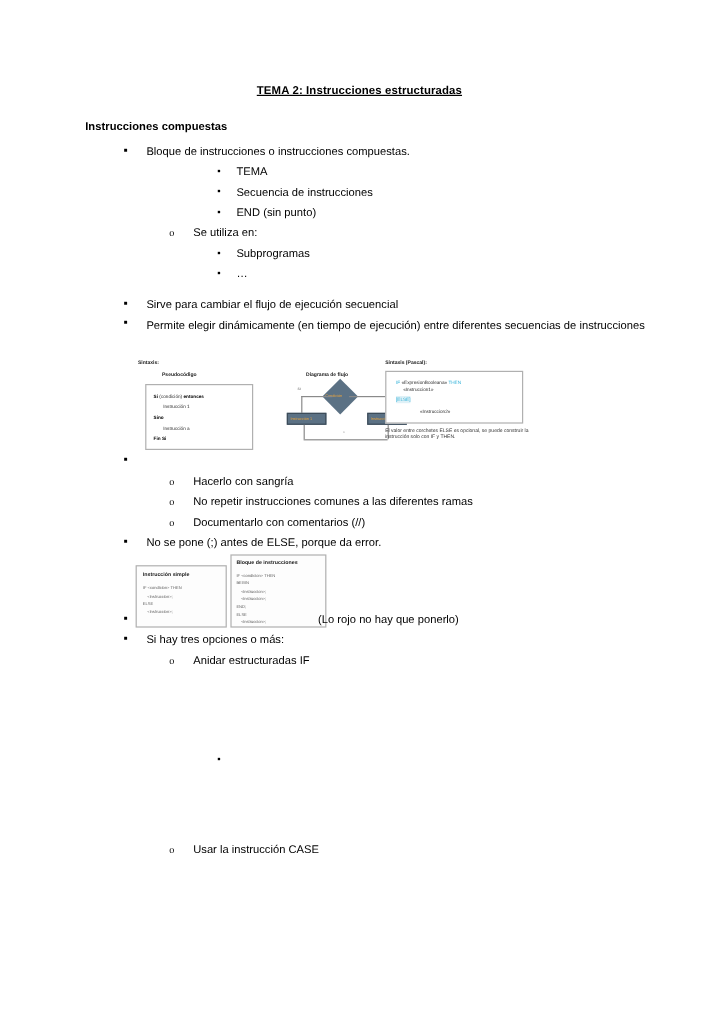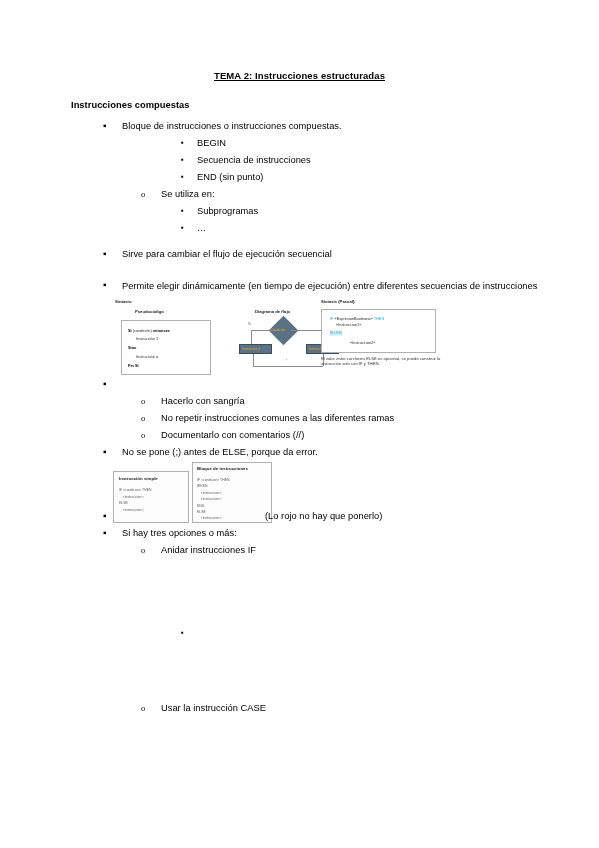--- a/index.html
+++ b/index.html
@@ -143,32 +143,32 @@
 <body>
 
 <div class="page">
 
   <div class="doc-title">TEMA 2: Instrucciones estructuradas</div>
 
   <div class="h-section pad-top-18">Instrucciones compuestas</div>
 
   <ul class="l1" style="padding-top:8px;">
     <li class="li lv1">Bloque de instrucciones o instrucciones compuestas.</li>
-    <li class="li lv3">BEGIN</li>
+    <li class="li lv3">TEMA</li>
     <li class="li lv3">Secuencia de instrucciones</li>
     <li class="li lv3">END (sin punto)</li>
     <li class="li lv2">Se utiliza en:</li>
     <li class="li lv3">Subprogramas</li>
     <li class="li lv3">…</li>
   </ul>
 
 
   <ul class="l1" style="padding-top:9px;">
     <li class="li lv1">Sirve para cambiar el flujo de ejecución secuencial</li>
-    <li class="li lv1" style="line-height:16px;margin-top:15px;">Permite elegir dinámicamente (en tiempo de ejecución) entre diferentes secuencias de instrucciones</li>
+    <li class="li lv1" style="line-height:16px;">Permite elegir dinámicamente (en tiempo de ejecución) entre diferentes secuencias de instrucciones</li>
   </ul>
 
   <div class="fig" style="left:113px; top:297px; width:356px; height:80px;">
 
     <div class="cap" style="left:2px; top:2px;">Sintaxis:</div>
     <div class="cap" style="left:22px; top:12px;">Pseudocódigo</div>
     <div class="cap" style="left:142px; top:12px;">Diagrama de flujo</div>
     <div class="cap" style="left:208px; top:2px;">Sintaxis (Pascal):</div>
 
     <div class="codebox" style="left:8px; top:23px; width:90px; height:55px;">
@@ -238,21 +238,21 @@
 ELSE
     &lt;instruccion&gt;;</div>
     </div>
   </div>
 
   <ul class="l1" style="position:absolute; left:0; top:508px; width:599px;">
     <li class="li lv1">
       <span style="display:inline-block; margin-left:143px;">(Lo rojo no hay que ponerlo)</span>
     </li>
     <li class="li lv1">Si hay tres opciones o más:</li>
-    <li class="li lv2">Anidar instrucciones IF</li>
+    <li class="li lv2">Anidar estructuradas IF</li>
   </ul>
 
   <div class="li lv3" style="position:absolute; left:0; top:625px; width:599px; height:17px;"></div>
 
   <ul class="l1" style="position:absolute; left:0; top:700px; width:599px;">
     <li class="li lv2">Usar la instrucción CASE</li>
   </ul>
 
 </div>
 

